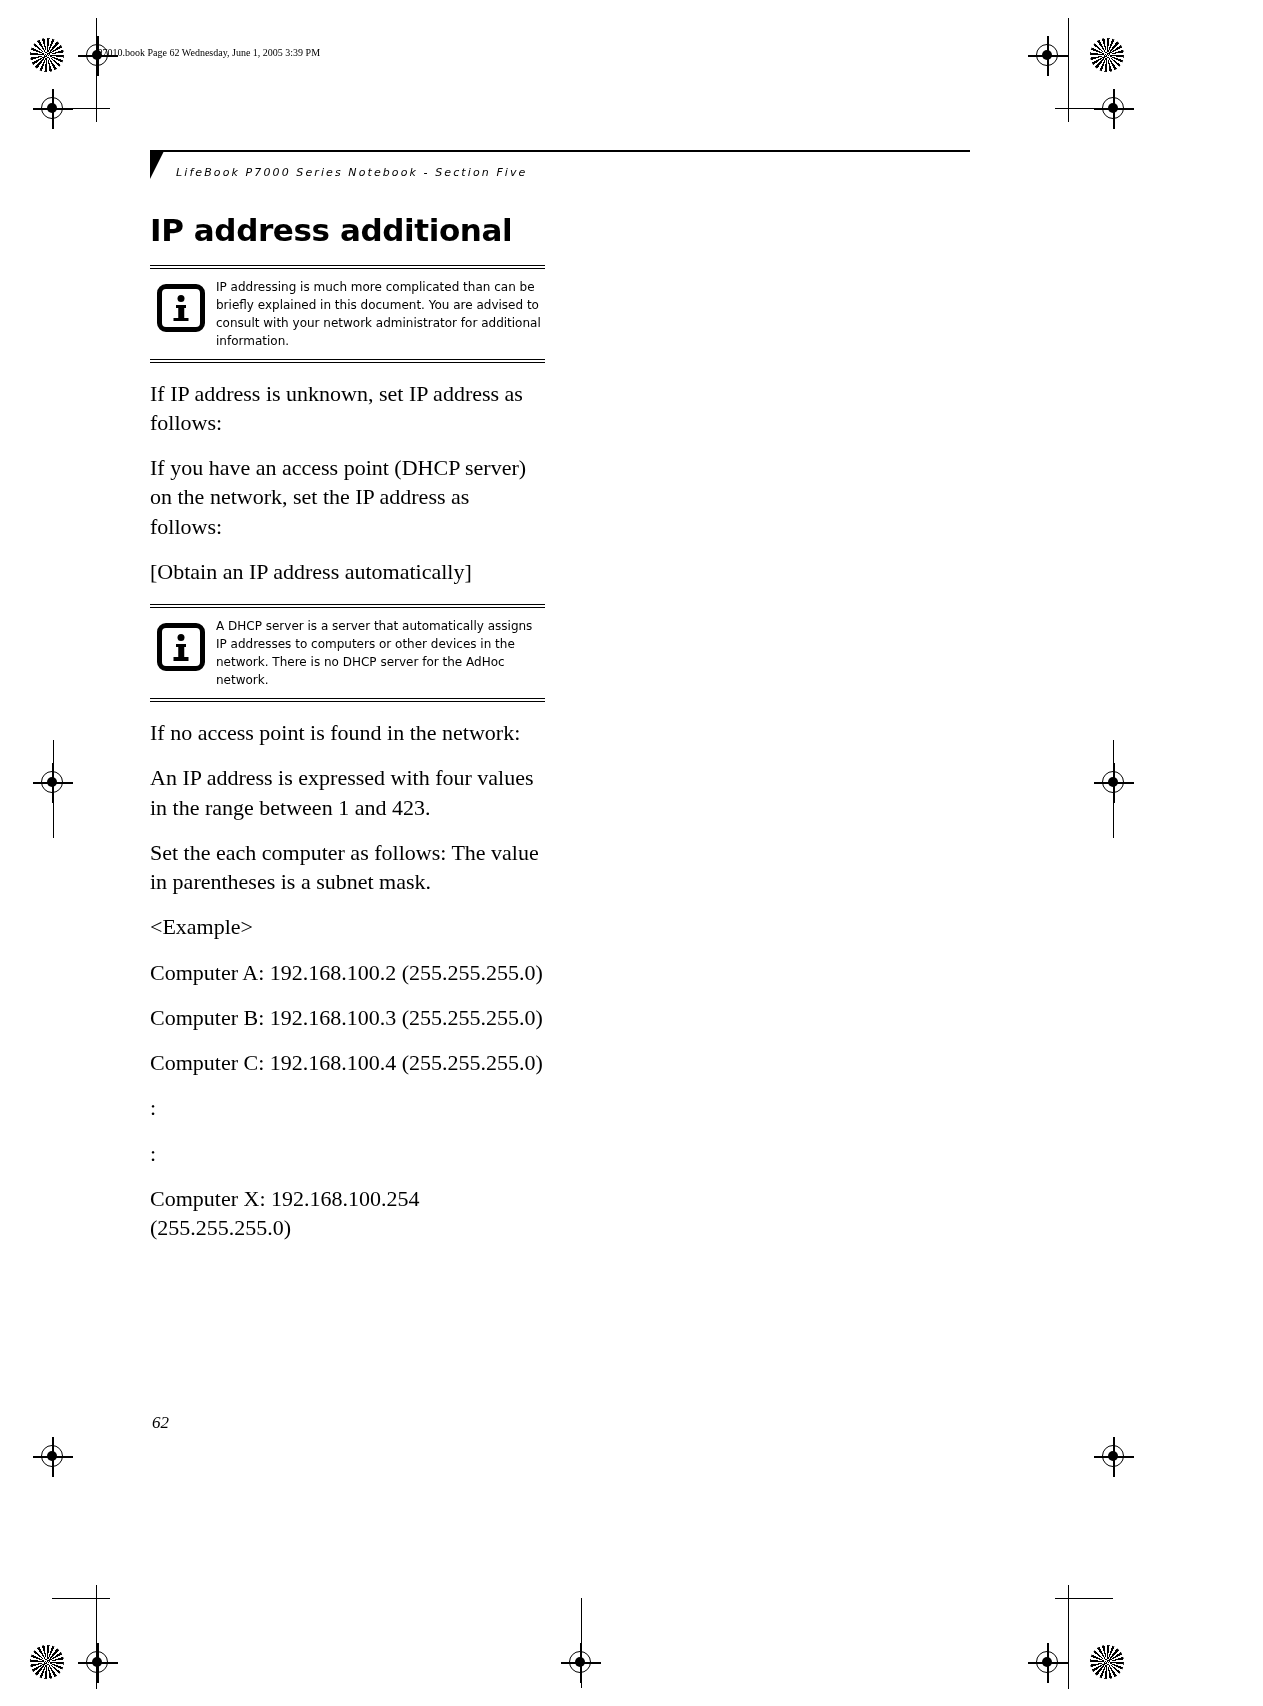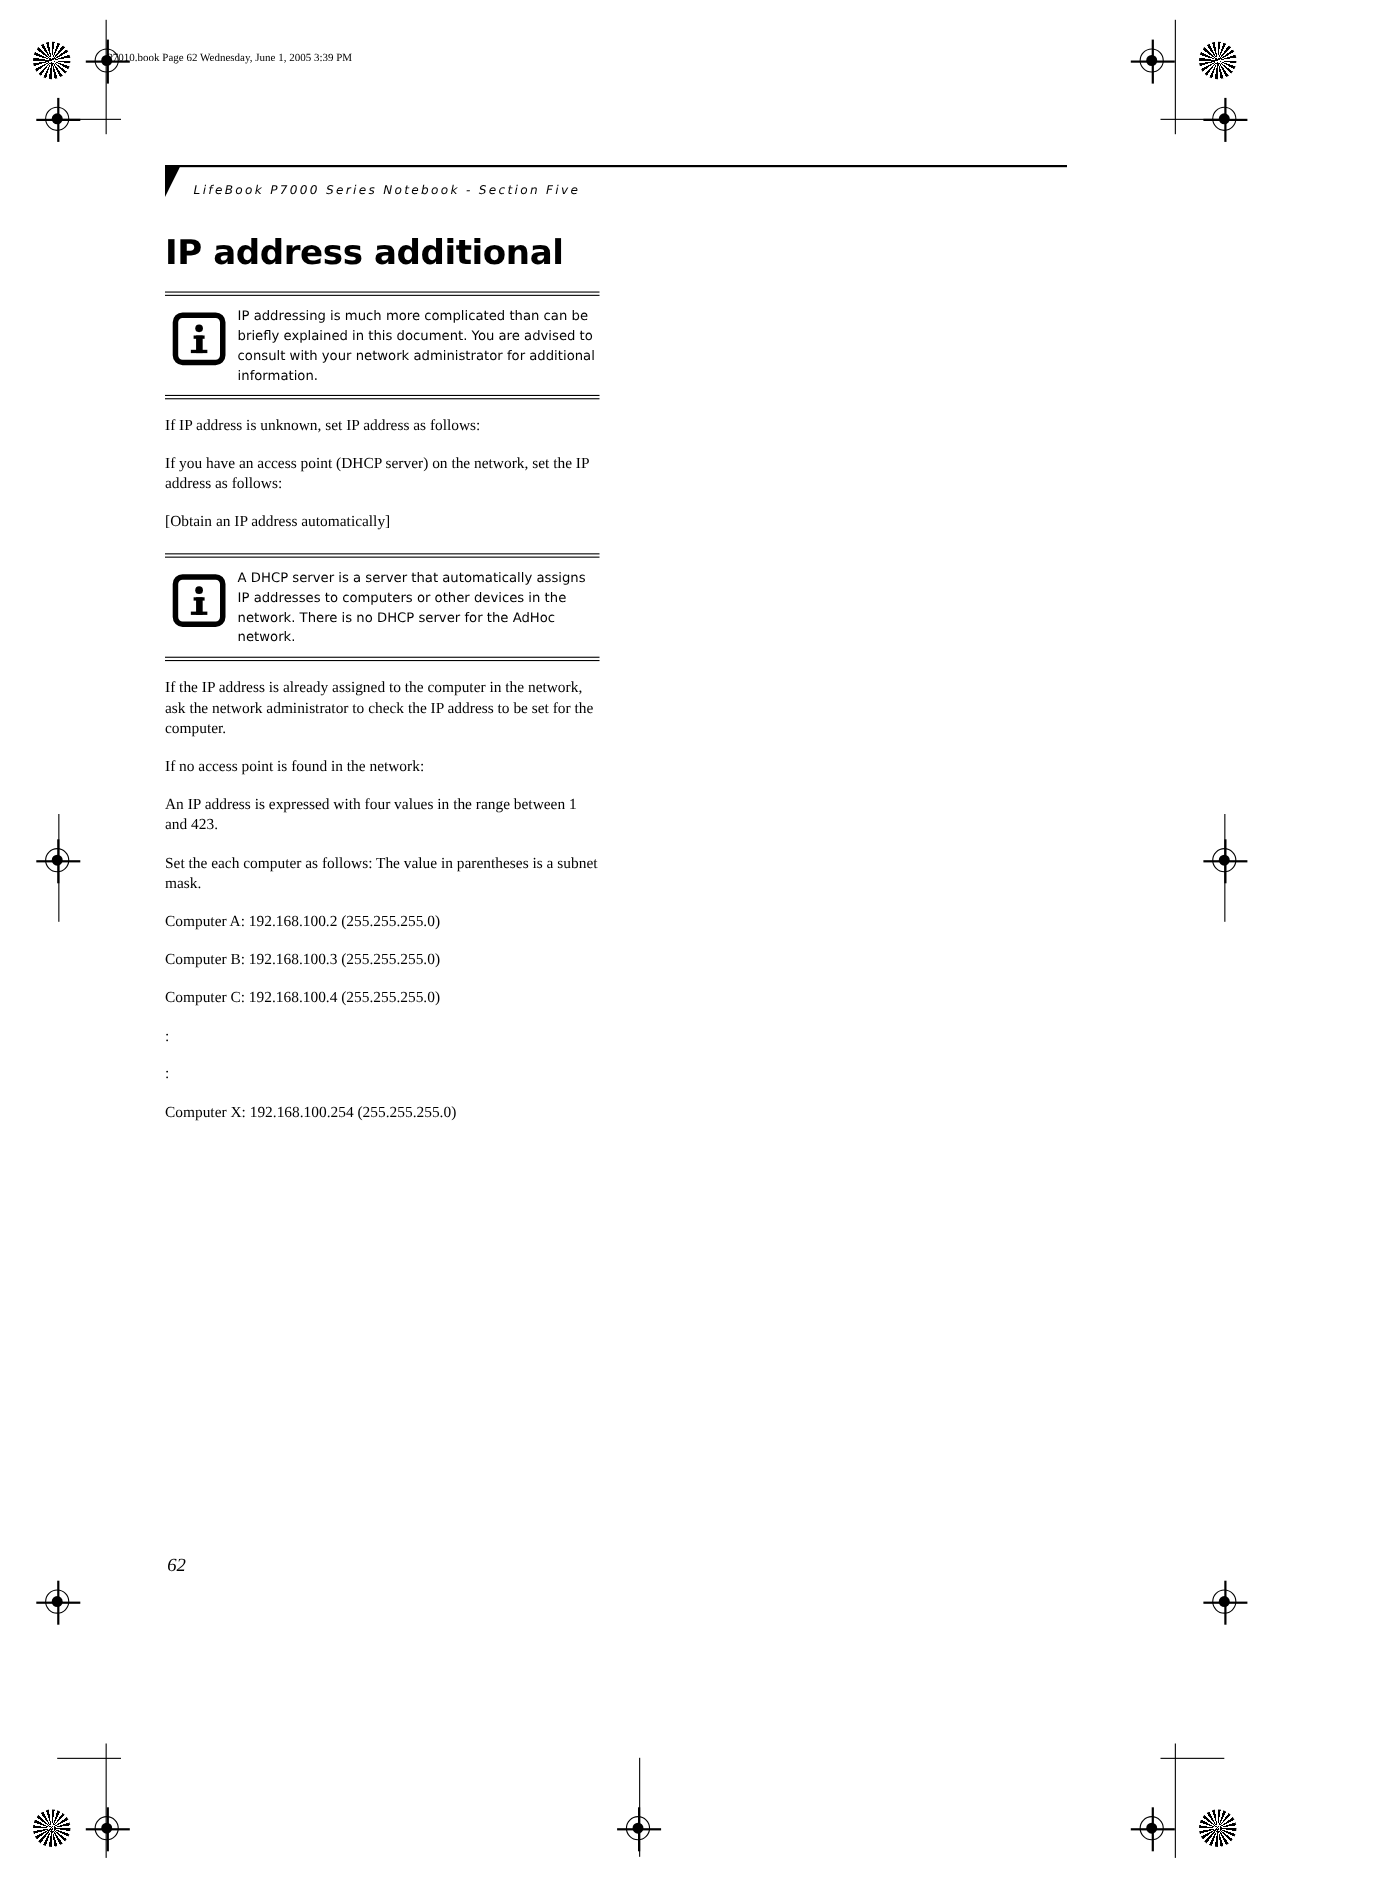--- a/index.html
+++ b/index.html
@@ -199,21 +199,21 @@
     font-family: "DejaVu Sans", sans-serif;
     font-size: 12px;
     line-height: 1.50;
     padding-left: 4px;
     padding-right: 2px;
   }
 
   
   p.body-para {
     font-family: "Liberation Serif", serif;
-    font-size: 14px;
+    font-size: 22px;
     line-height: 1.33;
     margin: 16px 0 0 0;
     width: 395px;
   }
 
   
   #page-number {
     position: absolute;
     left: 152px;
     top: 1413px;
@@ -360,24 +360,24 @@
           <div class="i-serif-top"></div>
           <div class="i-stem"></div>
           <div class="i-serif-bottom"></div>
         </div>
       </div>
       <div class="note-text">A DHCP server is a server that automatically assigns IP addresses to computers or other devices in the network. There is no DHCP server for the AdHoc network.</div>
     </div>
     <div class="rule-double-bottom"></div>
   </div>
 
-  <p class="body-para">If the IP address is already assigned to the computer in the network, ask the network administrator to check the IP address to be set for the computer.</p>
   <p class="body-para">If no access point is found in the network:</p>
   <p class="body-para">An IP address is expressed with four values in the range between 1 and 423.</p>
   <p class="body-para">Set the each computer as follows: The value in parentheses is a subnet mask.</p>
+  <p class="body-para">&lt;Example&gt;</p>
   <p class="body-para">Computer A: 192.168.100.2 (255.255.255.0)</p>
   <p class="body-para">Computer B: 192.168.100.3 (255.255.255.0)</p>
   <p class="body-para">Computer C: 192.168.100.4 (255.255.255.0)</p>
   <p class="body-para">:</p>
   <p class="body-para">:</p>
   <p class="body-para">Computer X: 192.168.100.254 (255.255.255.0)</p>
 
 </div>
 
 <div id="page-number">62</div>

